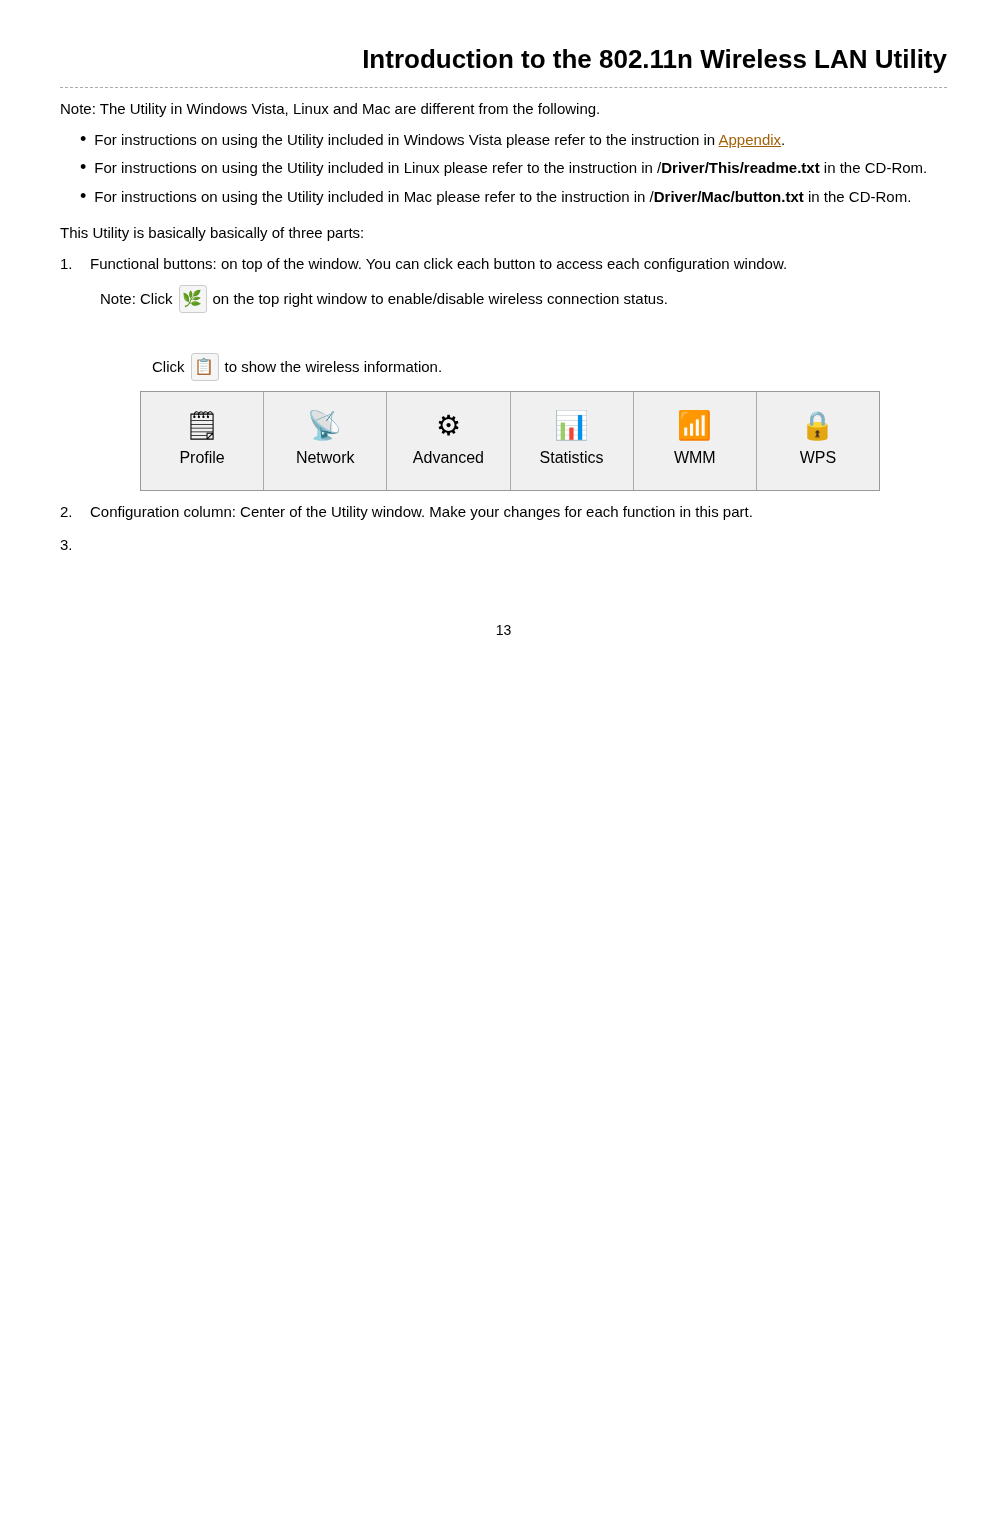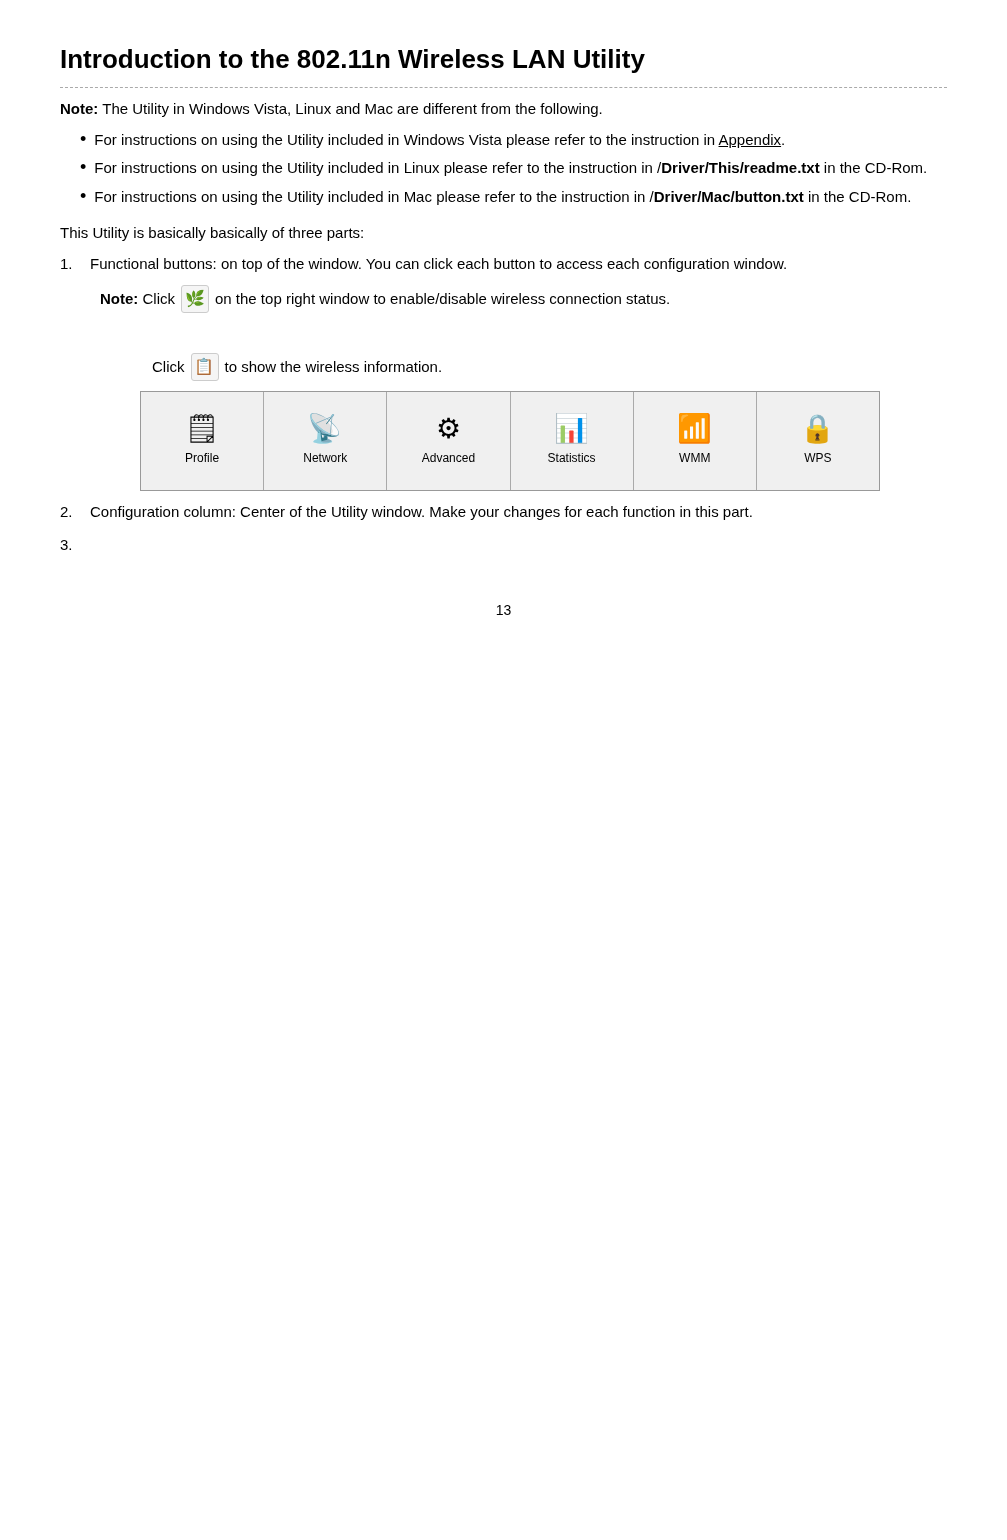--- a/index.html
+++ b/index.html
@@ -18,35 +18,36 @@
       padding: 40px 60px 60px 60px;
       line-height: 1.5;
     }
 
     h1 {
       font-size: 26px;
       font-weight: bold;
       margin-bottom: 10px;
       border-bottom: 1px dashed #aaa;
       padding-bottom: 8px;
+      text-align: right;
     }
 
     h2 {
       font-size: 18px;
       font-weight: bold;
       margin-top: 20px;
       margin-bottom: 10px;
     }
 
     p {
       margin-bottom: 8px;
     }
 
     .note-bold {
-      font-weight: bold;
+      font-weight: normal;
       text-align: right;
     }
 
     .bullet-section {
       margin-left: 20px;
       margin-bottom: 6px;
     }
 
     .bullet-item {
       display: flex;
@@ -59,21 +60,21 @@
       font-size: 18px;
       line-height: 1;
       flex-shrink: 0;
     }
 
     .bold {
       font-weight: bold;
     }
 
     .appendix-link {
-      color: #000000;
+      color: #a16207;
       text-decoration: underline;
       cursor: pointer;
     }
 
     .interfaces-section {
       margin-top: 14px;
     }
 
     .numbered-list {
       list-style: none;
@@ -143,27 +144,27 @@
     .toolbar-item:last-child {
       border-right: none;
     }
 
     .toolbar-icon {
       font-size: 28px;
       line-height: 1;
     }
 
     .toolbar-label {
-      font-size: 12px;
+      font-size: 16px;
       font-family: Arial, sans-serif;
     }
 
     .page-number {
       text-align: center;
-      margin-top: 44px;
+      margin-top: 64px;
       font-size: 14px;
     }
   </style>
 </head>
 <body>
 
 <h1>Introduction to the 802.11n Wireless LAN Utility</h1>
 
 <p>
   <span class="note-bold">Note:</span>

